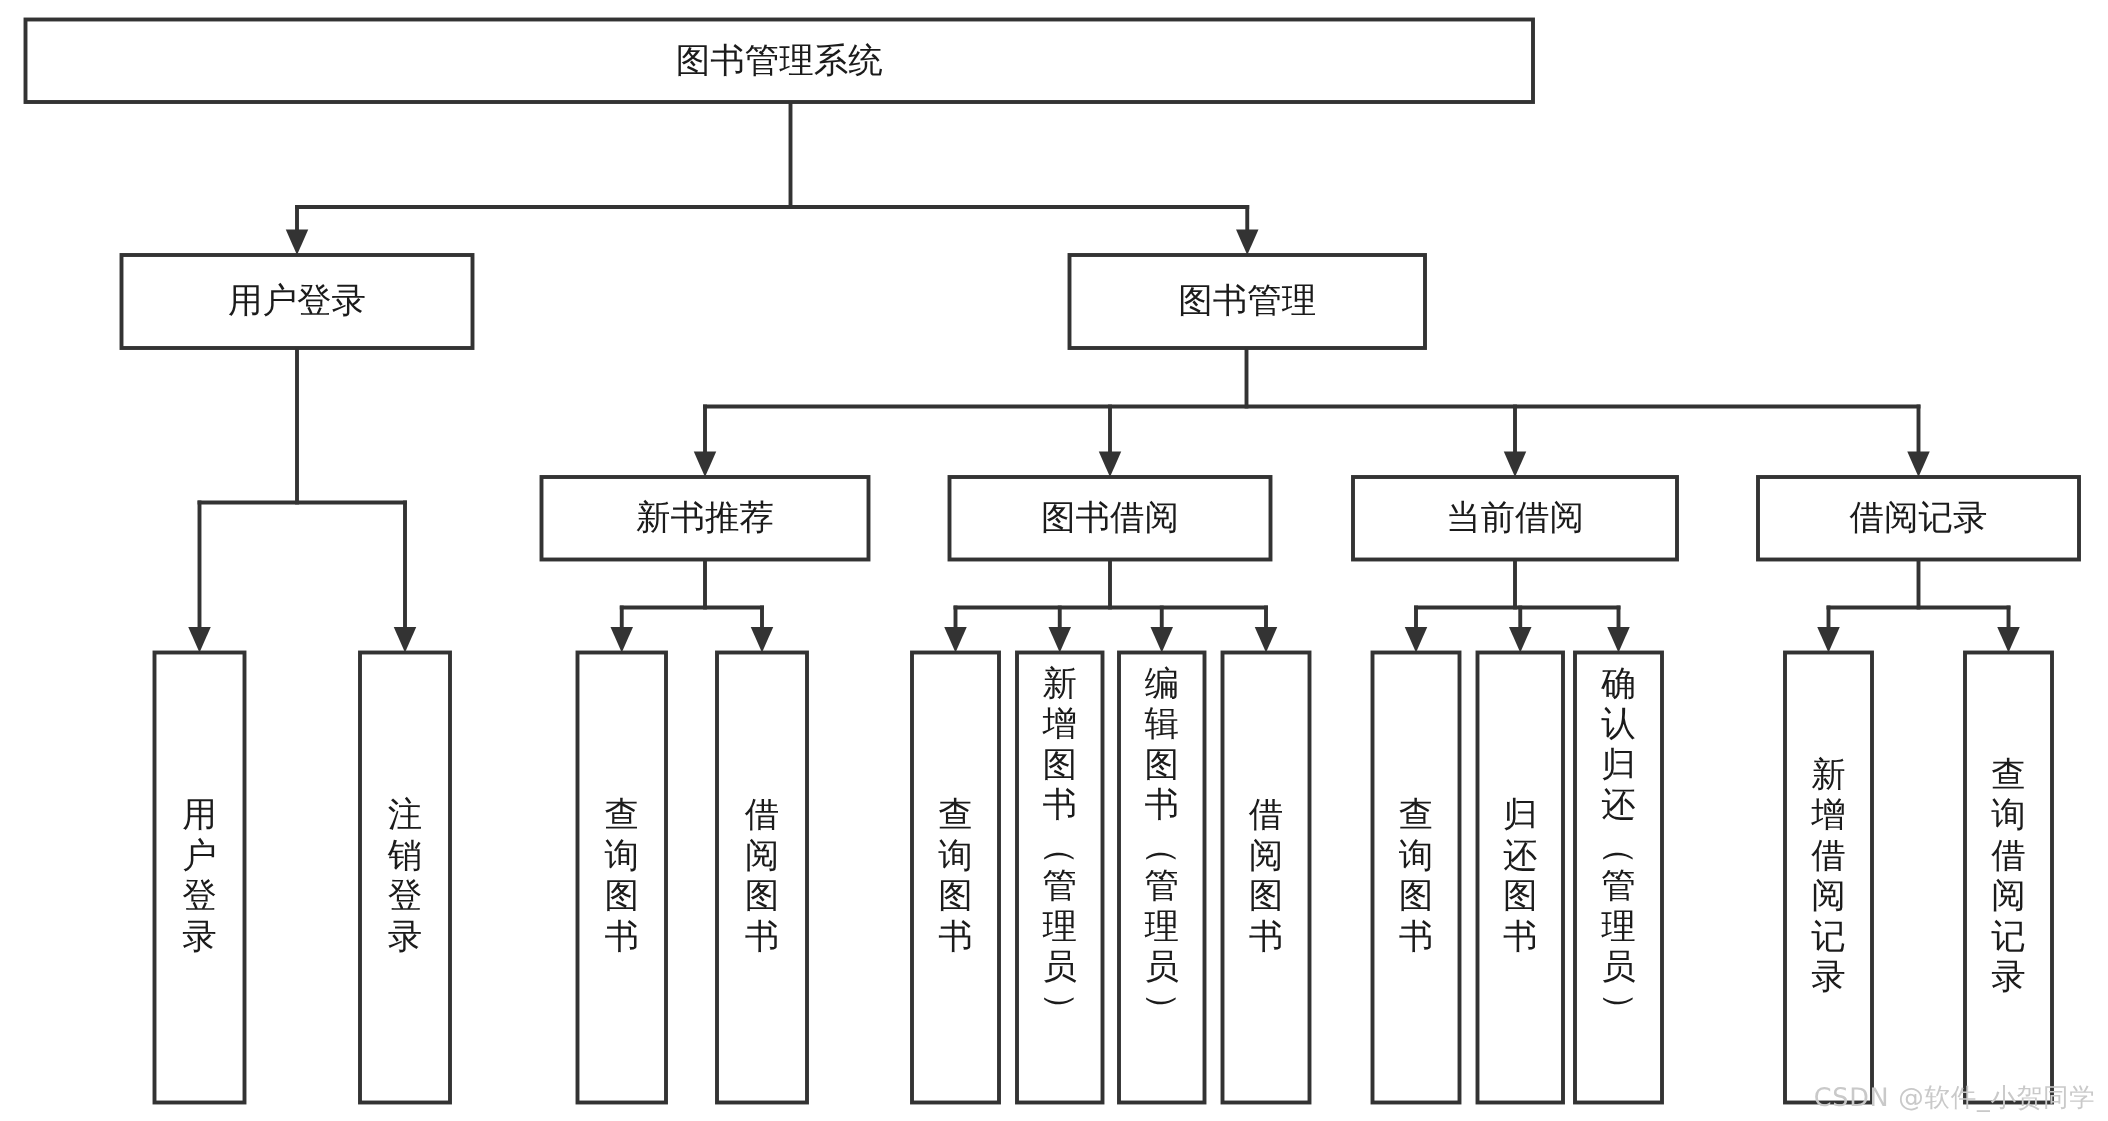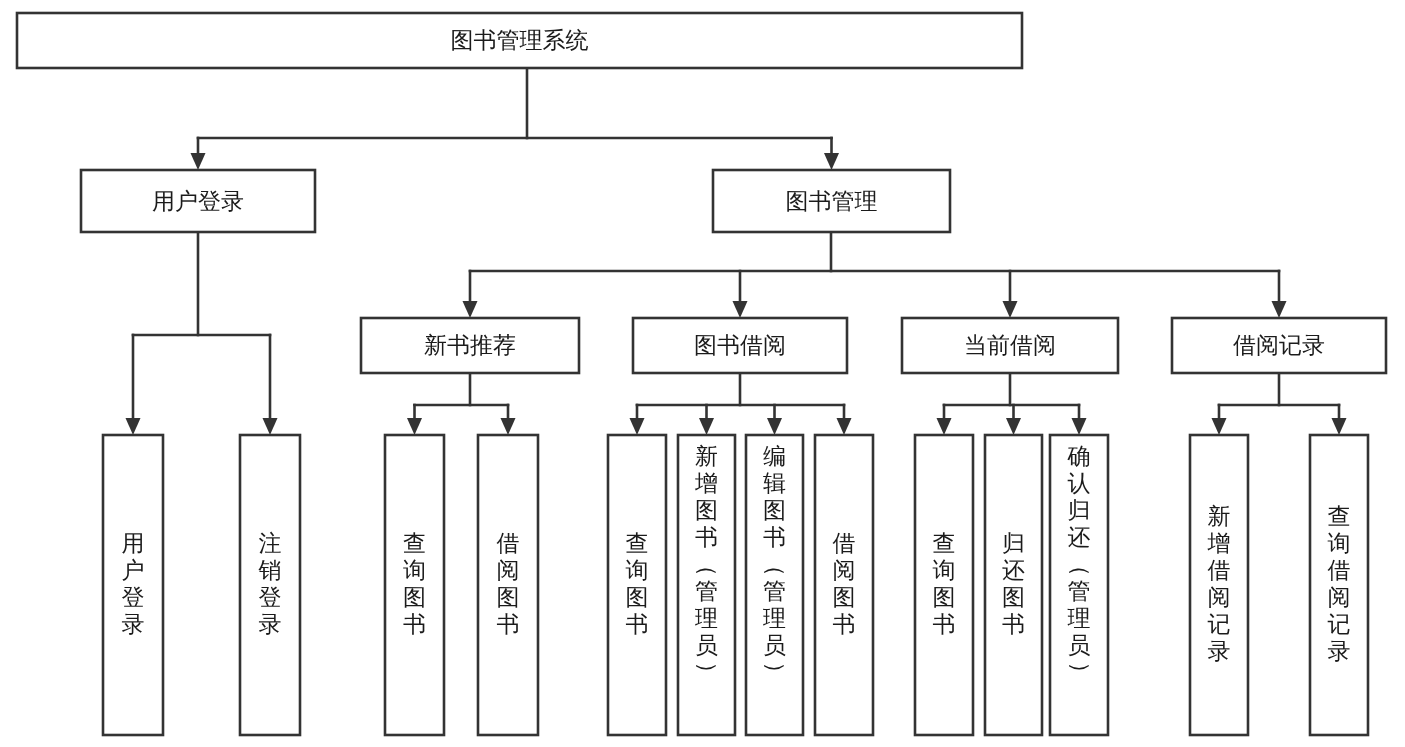--- a/index.html
+++ b/index.html
@@ -302,13 +302,14 @@
             <text class="node-label-v-char" x="1339" y="517.5">查</text>
             <text class="node-label-v-char" x="1339" y="544.5">询</text>
             <text class="node-label-v-char" x="1339" y="571.5">借</text>
             <text class="node-label-v-char" x="1339" y="598.5">阅</text>
             <text class="node-label-v-char" x="1339" y="625.5">记</text>
             <text class="node-label-v-char" x="1339" y="652.5">录</text>
           </g>
         </g>
       </g>
   </svg>
+  <div class="watermark">CSDN @软件_小贺同学</div>
 </div>
 
 </body></html>

